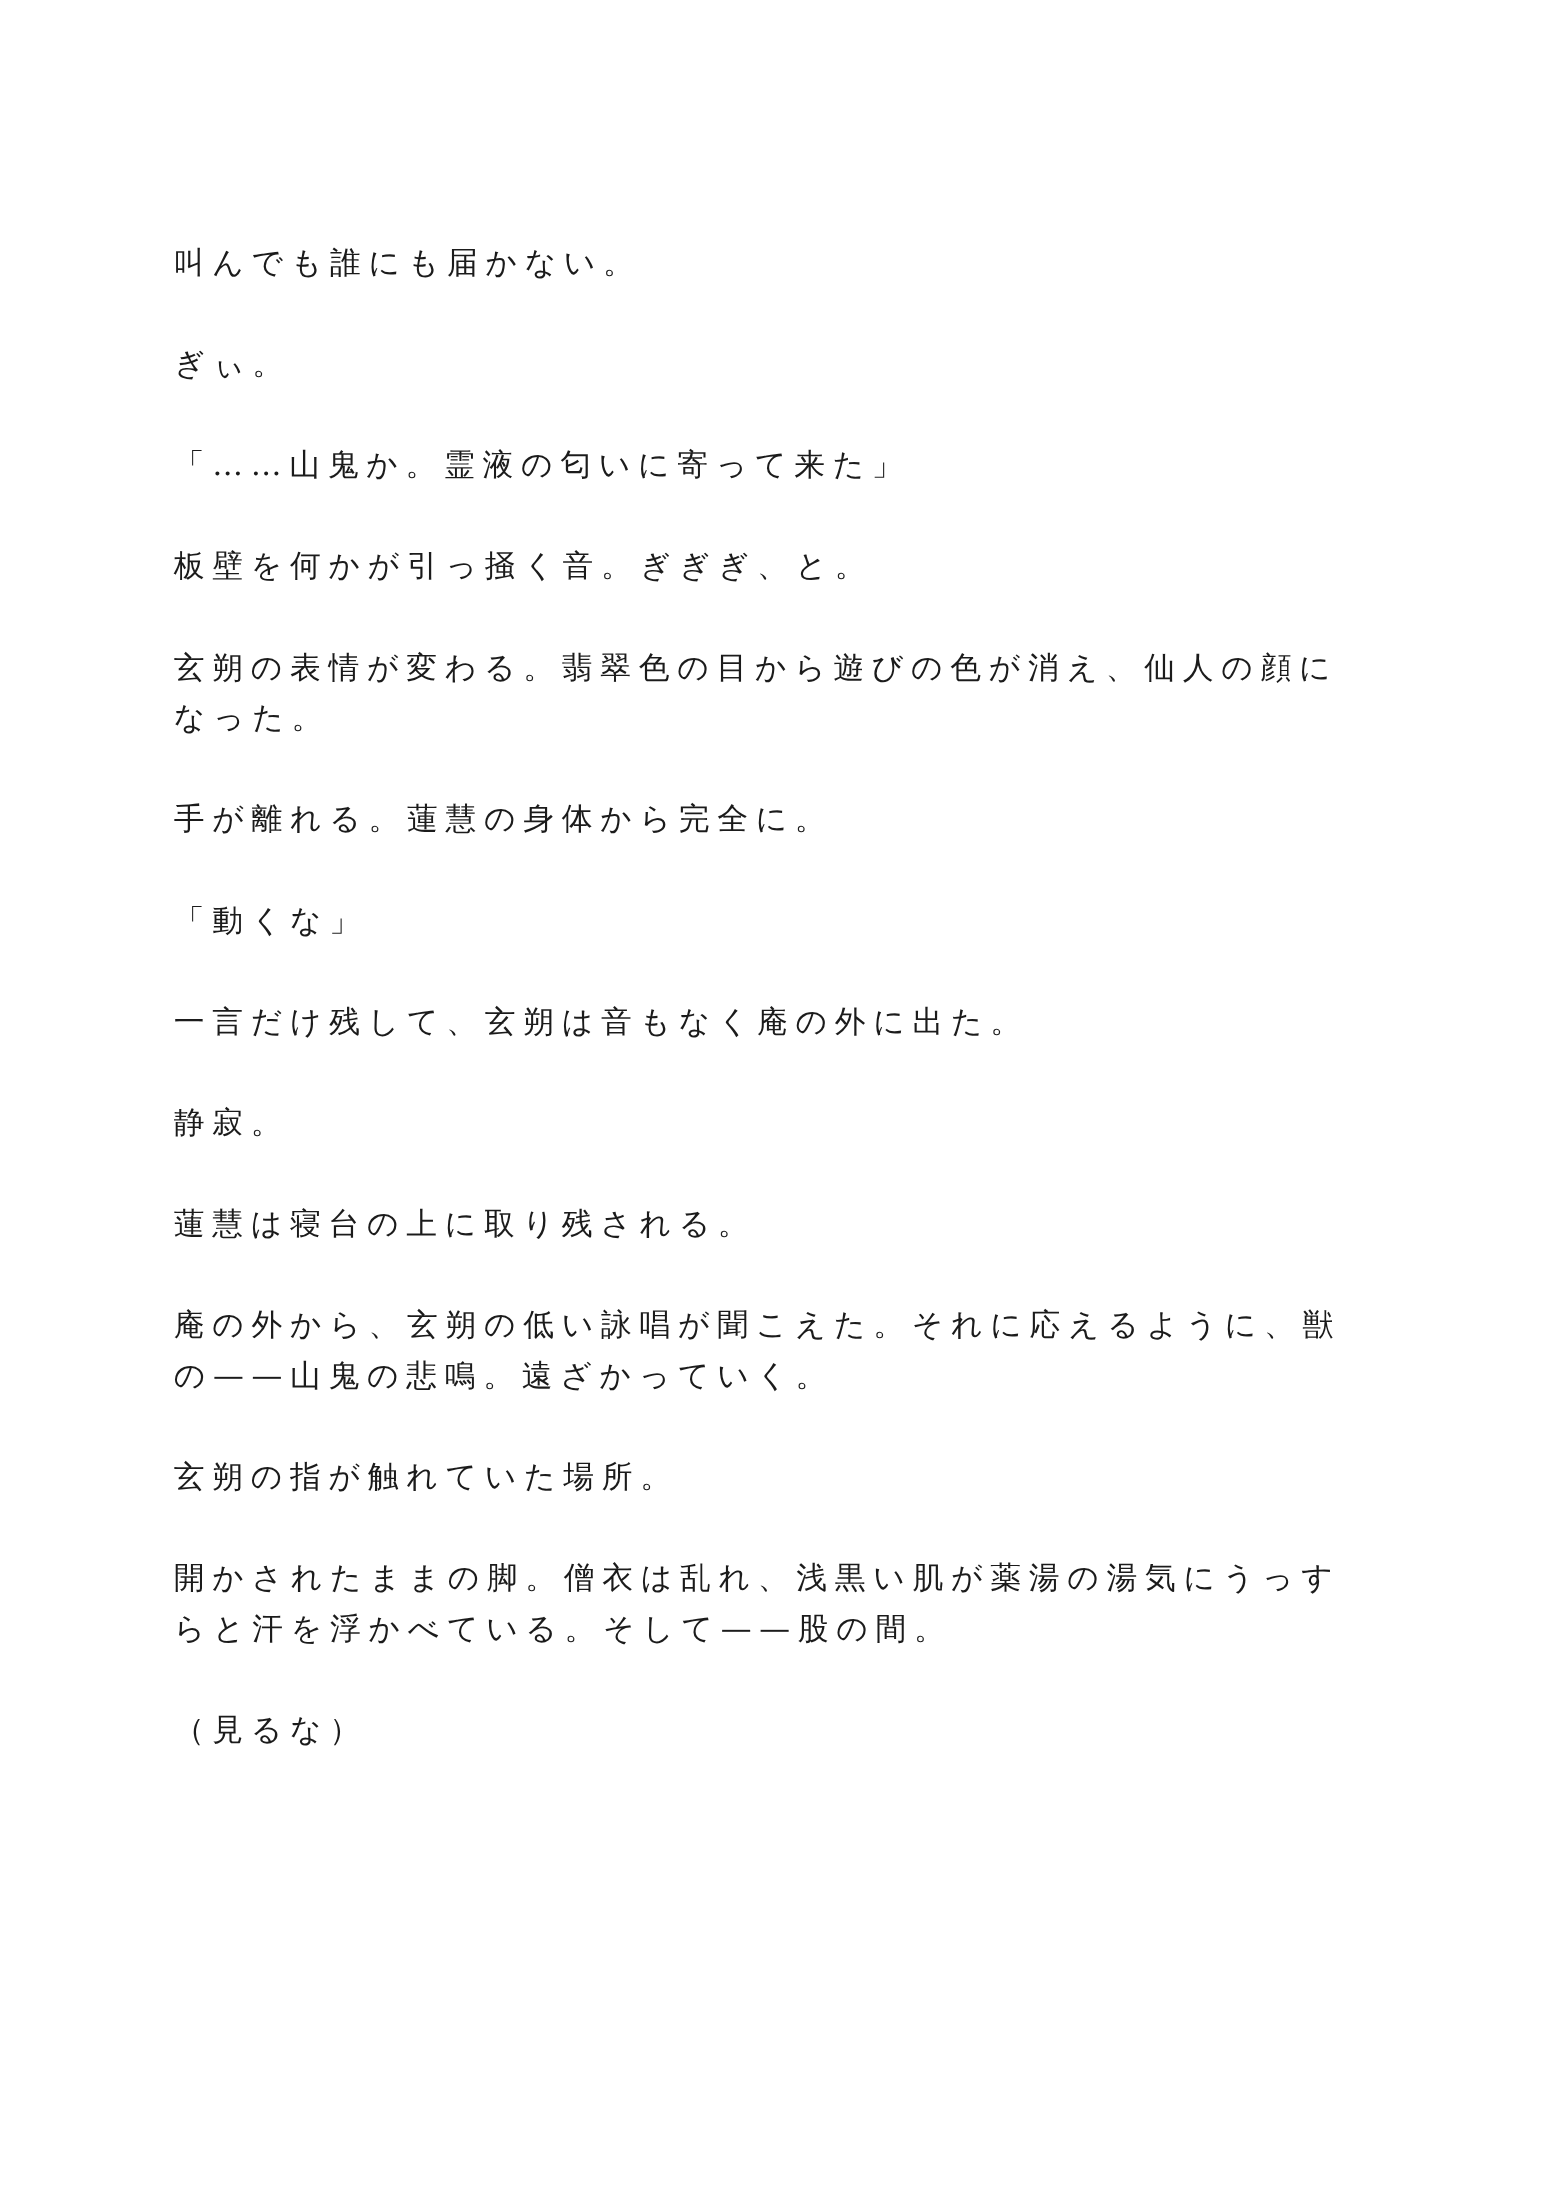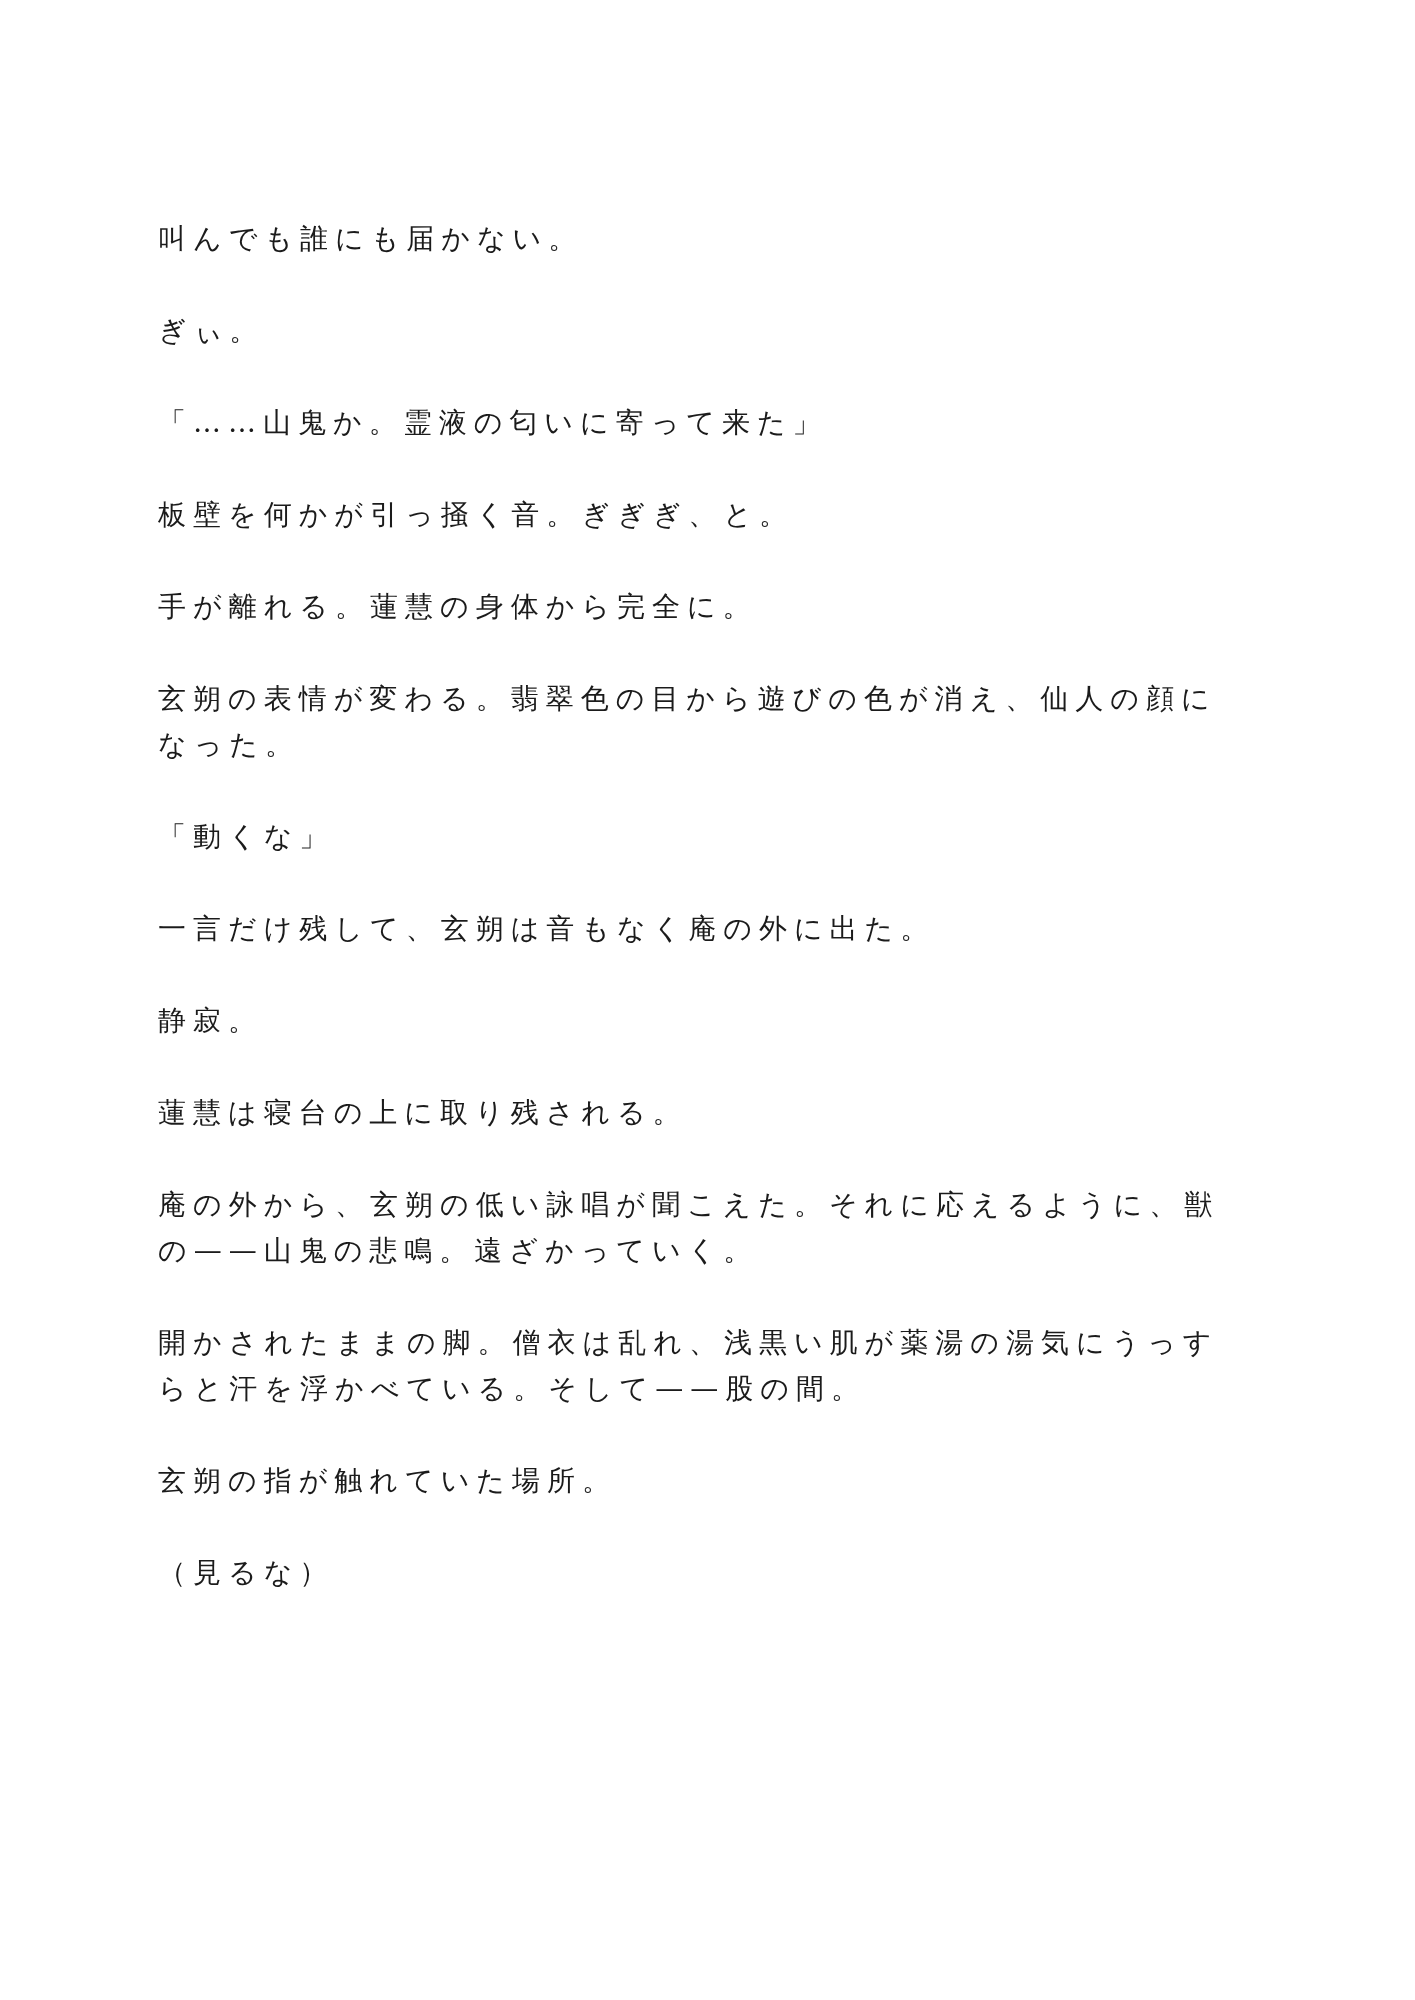--- a/index.html
+++ b/index.html
@@ -37,24 +37,24 @@
 </style>
 </head>
 <body style="background: rgb(255, 255, 255);">
 
 <div class="page">
   <div class="text" id="paragraph-container" style="color: rgb(27, 27, 27);">
       <p class="para">叫んでも誰にも届かない。</p>
       <p class="para">ぎぃ。</p>
       <p class="para">「……山鬼か。霊液の匂いに寄って来た」</p>
       <p class="para">板壁を何かが引っ掻く音。ぎぎぎ、と。</p>
+      <p class="para">玄朔の表情が変わる。翡翠色の目から遊びの色が消え、仙人の顔になった。</p>
       <p class="para">手が離れる。蓮慧の身体から完全に。</p>
-      <p class="para">玄朔の表情が変わる。翡翠色の目から遊びの色が消え、仙人の顔になった。</p>
       <p class="para">「動くな」</p>
       <p class="para">一言だけ残して、玄朔は音もなく庵の外に出た。</p>
       <p class="para">静寂。</p>
       <p class="para">蓮慧は寝台の上に取り残される。</p>
       <p class="para">庵の外から、玄朔の低い詠唱が聞こえた。それに応えるように、獣の——山鬼の悲鳴。遠ざかっていく。</p>
+      <p class="para">玄朔の指が触れていた場所。</p>
       <p class="para">開かされたままの脚。僧衣は乱れ、浅黒い肌が薬湯の湯気にうっすらと汗を浮かべている。そして——股の間。</p>
-      <p class="para">玄朔の指が触れていた場所。</p>
       <p class="para">（見るな）</p>
     </div>
 </div>
 
 </body></html>

